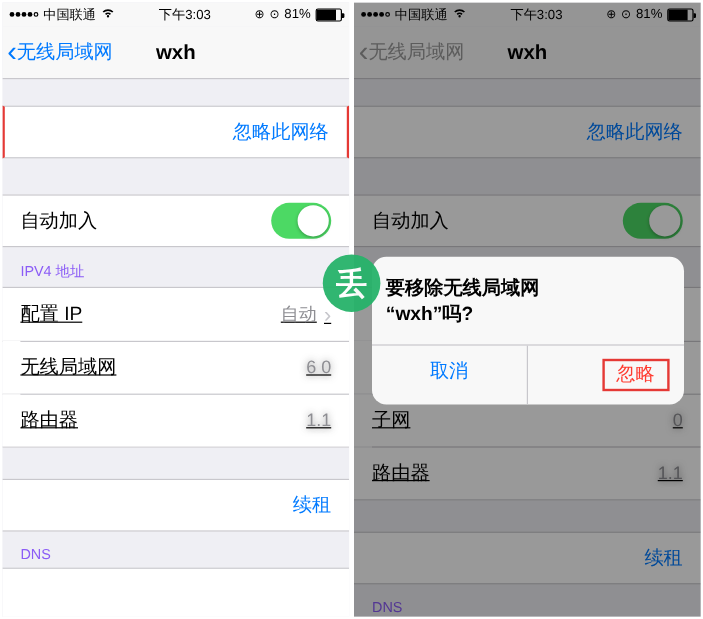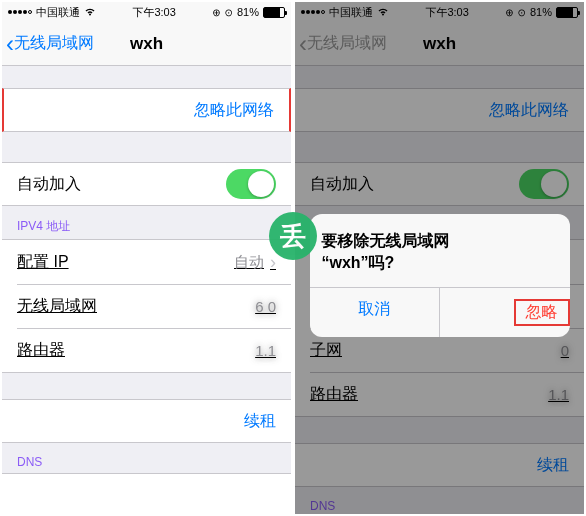--- a/index.html
+++ b/index.html
@@ -41,21 +41,21 @@
 .blur { color: transparent; text-shadow: 0 0 6px rgba(120,120,120,0.9); }
 
 .highlight-box { border: 2px solid #e53935; }
 
 .dimmer { position: absolute; inset: 0; background: rgba(0,0,0,0.4); z-index: 10; }
 .alert { position: absolute; left: 50%; top: 212px; transform: translateX(-50%); width: 260px; background: #f8f8f8; border-radius: 12px; z-index: 20; overflow: hidden; }
 .alert-body { padding: 16px 12px 14px; text-align: left; }
 .alert-title { font-size: 16px; font-weight: 600; line-height: 1.35; }
 .alert-msg { font-size: 12px; color: #3c3c3c; margin-top: 4px; }
 .alert-buttons { display: flex; border-top: 1px solid #c8c7cc; }
-.alert-btn { flex: 1; text-align: center; padding: 11px 0; font-size: 16px; color: #007aff; }
+.alert-btn { flex: 1; text-align: center; padding: 11px 12px; font-size: 16px; color: #007aff; }
 .alert-btn + .alert-btn { border-left: 1px solid #c8c7cc; color: #ff3b30; position: relative; text-align: right; }
 .alert-btn.destructive span { display:inline-block; border:2px solid #e53935; padding: 1px 10px; }
 
 .watermark { position: absolute; left: 50%; top: 236px; transform: translate(-50%,-50%); z-index: 50; display: flex; align-items: center; gap: 6px; font-size: 30px; font-weight: 700; color: #7a7a7a; opacity: 0.95; }
 .wm-circle { width: 48px; height: 48px; border-radius: 50%; background: #27b36a; color: #fff; display: flex; align-items: center; justify-content: center; font-size: 26px; font-weight: 700; }
 </style>
 </head>
 <body>
 
 <div class="container">

